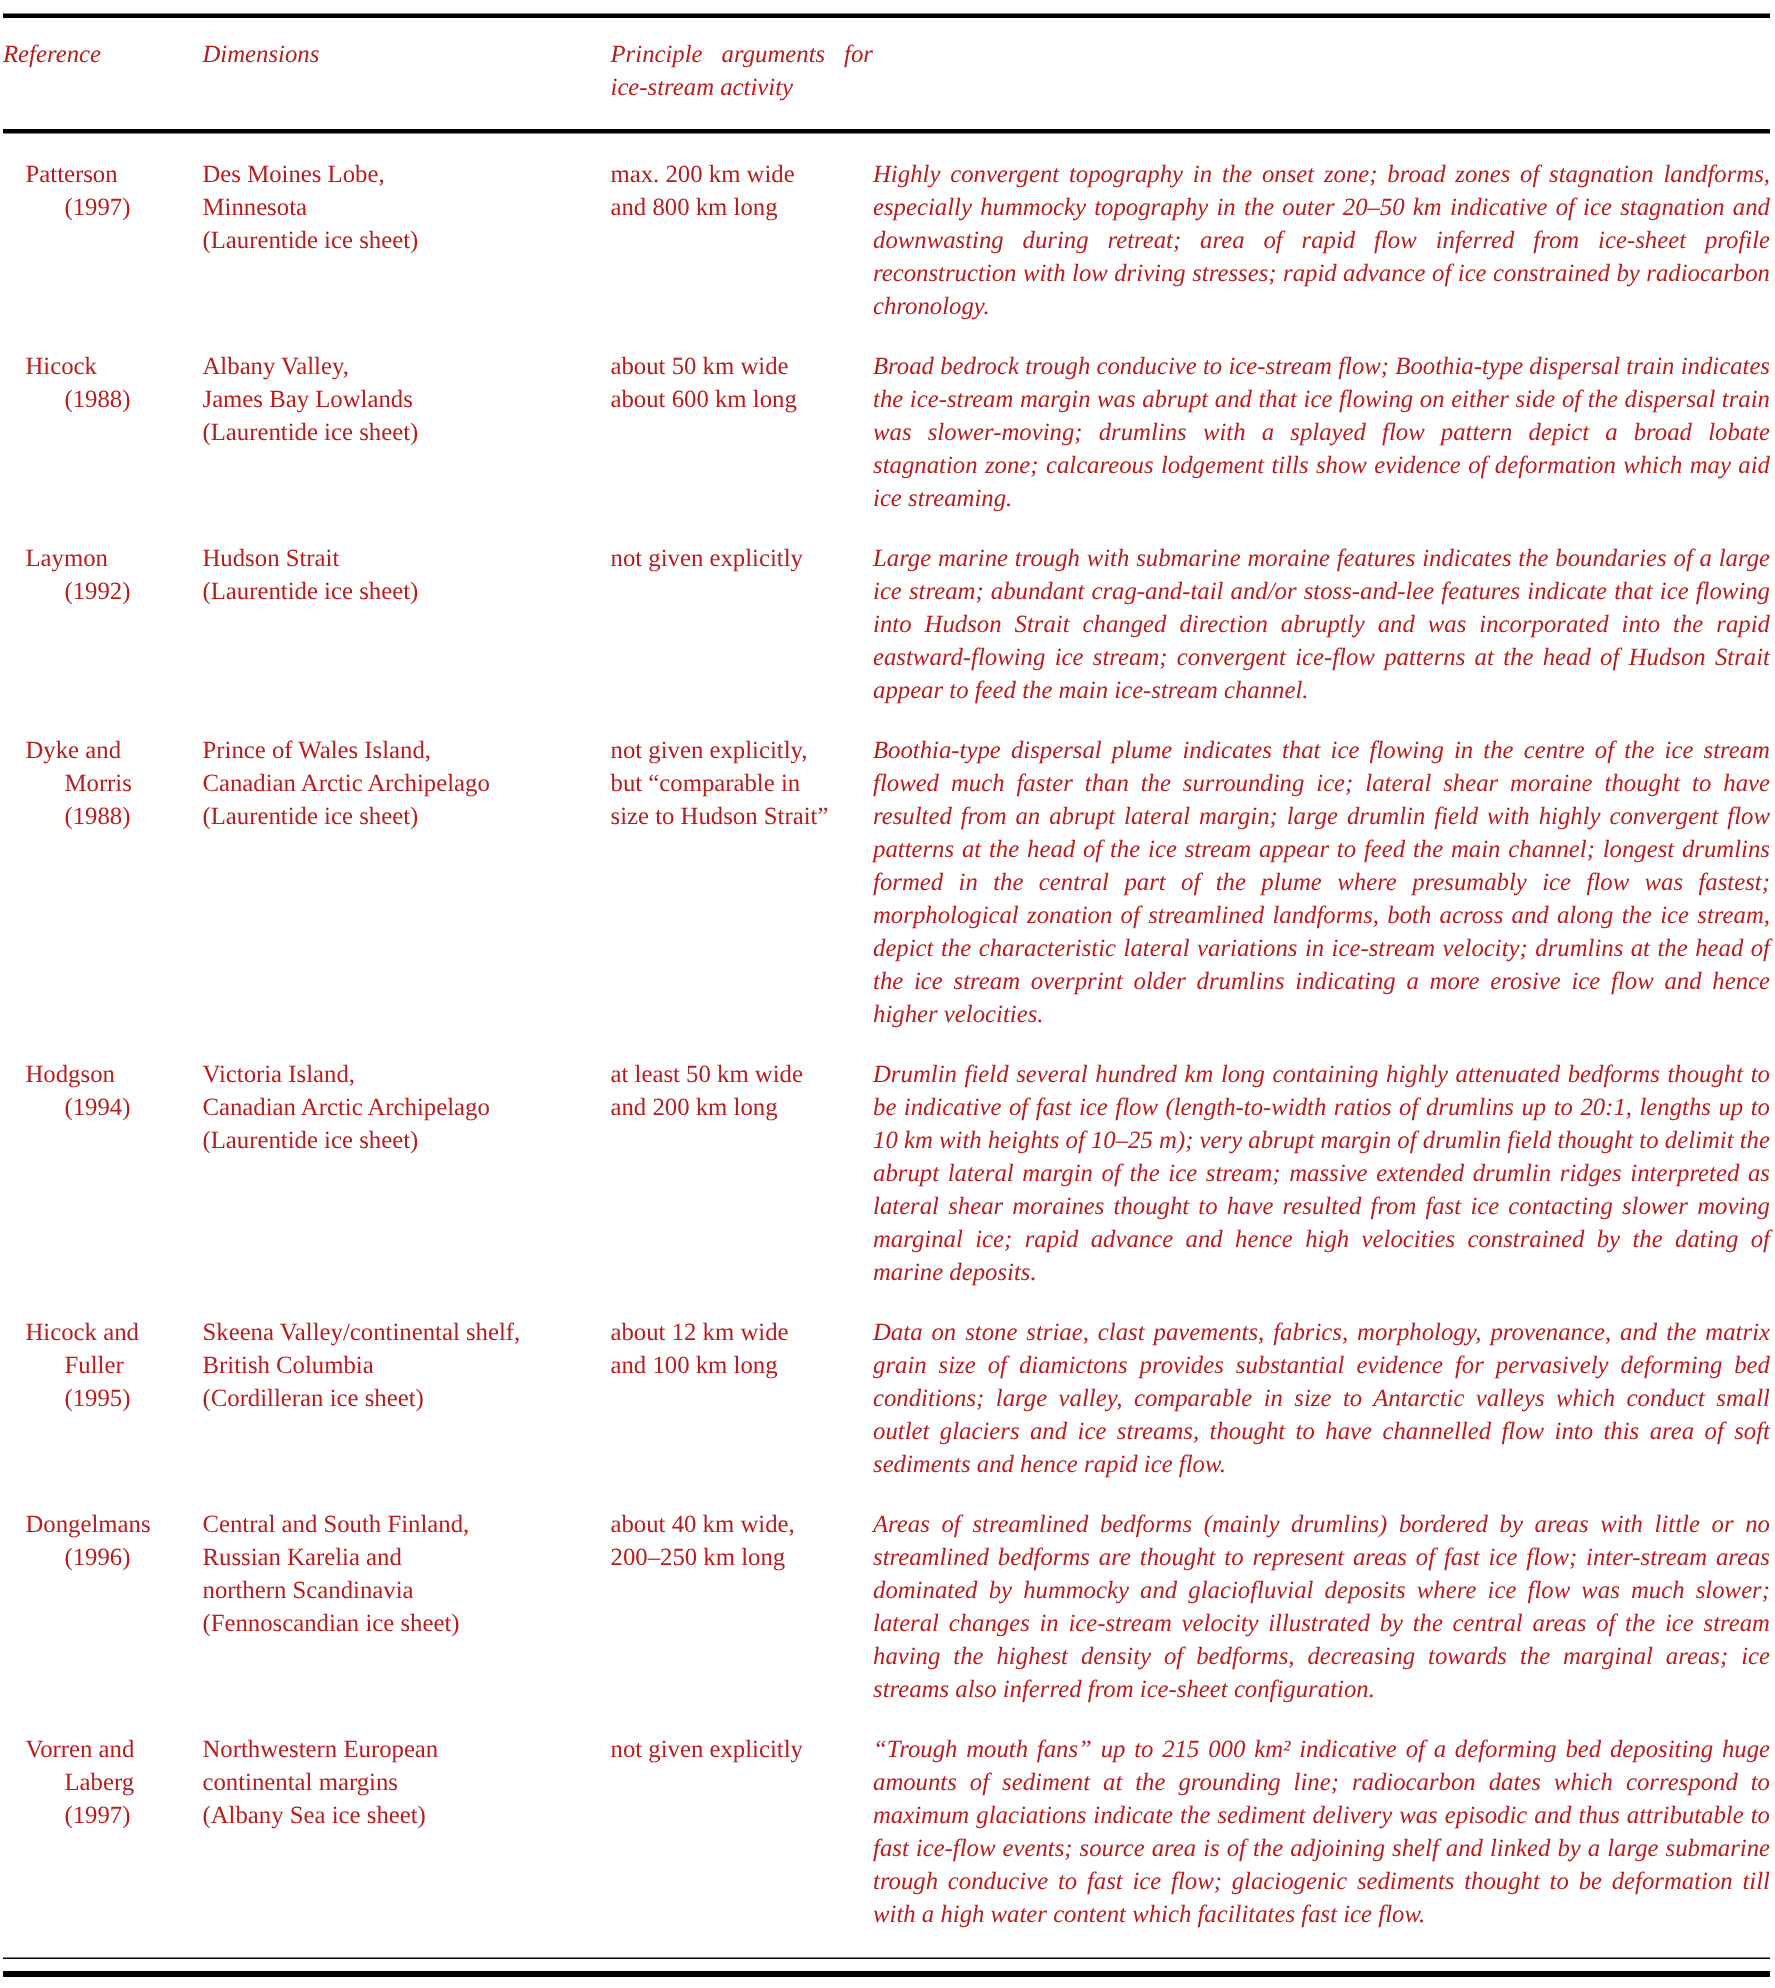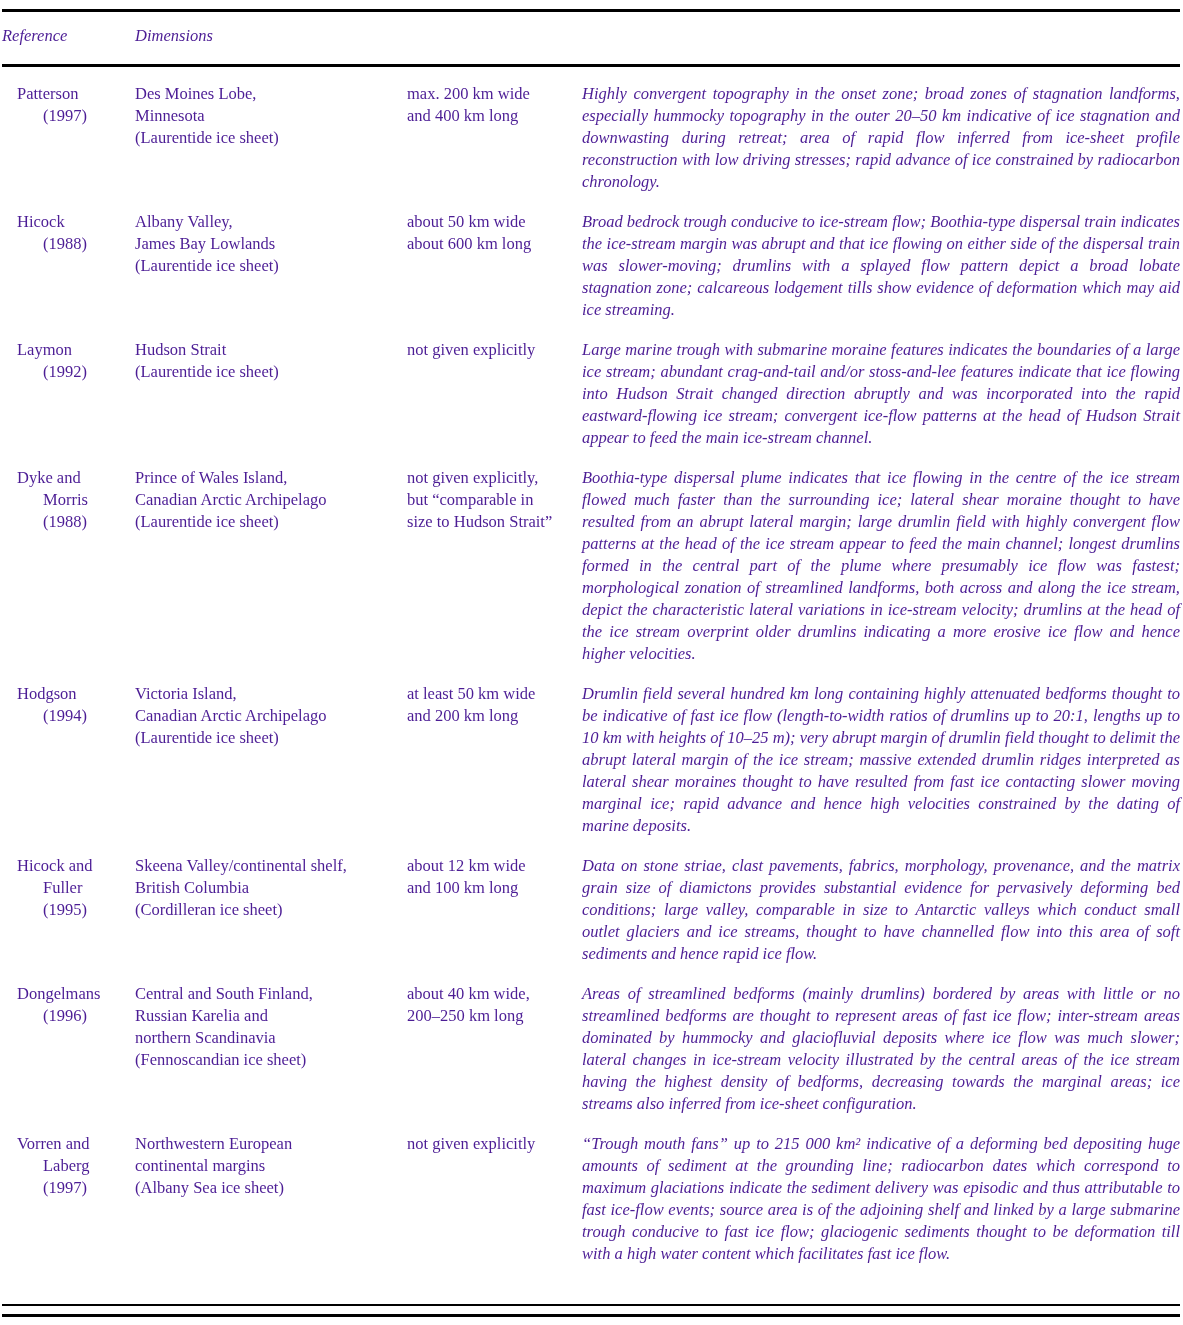--- a/index.html
+++ b/index.html
@@ -7,21 +7,21 @@
     padding: 0;
     background: #ffffff;
   }
   .page {
     position: relative;
     width: 1183px;
     height: 1325px;
     box-sizing: border-box;
     padding: 9px 3px 8px 2px;
     background: #ffffff;
-    color: #4c1d95;
+    color: #b91c1c;
     font-family: "Liberation Serif", "DejaVu Serif", serif;
     font-size: 16.5px;
     line-height: 22px;
     display: flex;
     flex-direction: column;
     overflow: hidden;
   }
   .rule {
     width: 100%;
     background: #000000;
@@ -74,34 +74,35 @@
 </head>
 <body>
 
 <div class="page">
 
   <div class="rule rule-top"></div>
 
   <div class="grid-row thead">
     <div class="cell hcell">Reference</div>
     <div class="cell hcell">Dimensions</div>
+    <div class="cell hcell cell-args">Principle arguments for ice-stream activity</div>
   </div>
 
   <div class="rule rule-headsep"></div>
 
   <div class="tbody">
 
     <div class="grid-row trow">
       <div class="cell cell-ref">Patterson
 (1997)</div>
       <div class="cell">Des Moines Lobe,
 Minnesota
 (Laurentide ice sheet)</div>
       <div class="cell">max. 200 km wide
-and 400 km long</div>
+and 800 km long</div>
       <div class="cell cell-args">Highly convergent topography in the onset zone; broad zones of stagnation landforms, especially hummocky topography in the outer 20–50 km indicative of ice stagnation and downwasting during retreat; area of rapid flow inferred from ice-sheet profile reconstruction with low driving stresses; rapid advance of ice constrained by radiocarbon chronology.</div>
     </div>
 
     <div class="grid-row trow">
       <div class="cell cell-ref">Hicock
 (1988)</div>
       <div class="cell">Albany Valley,
 James Bay Lowlands
 (Laurentide ice sheet)</div>
       <div class="cell">about 50 km wide

